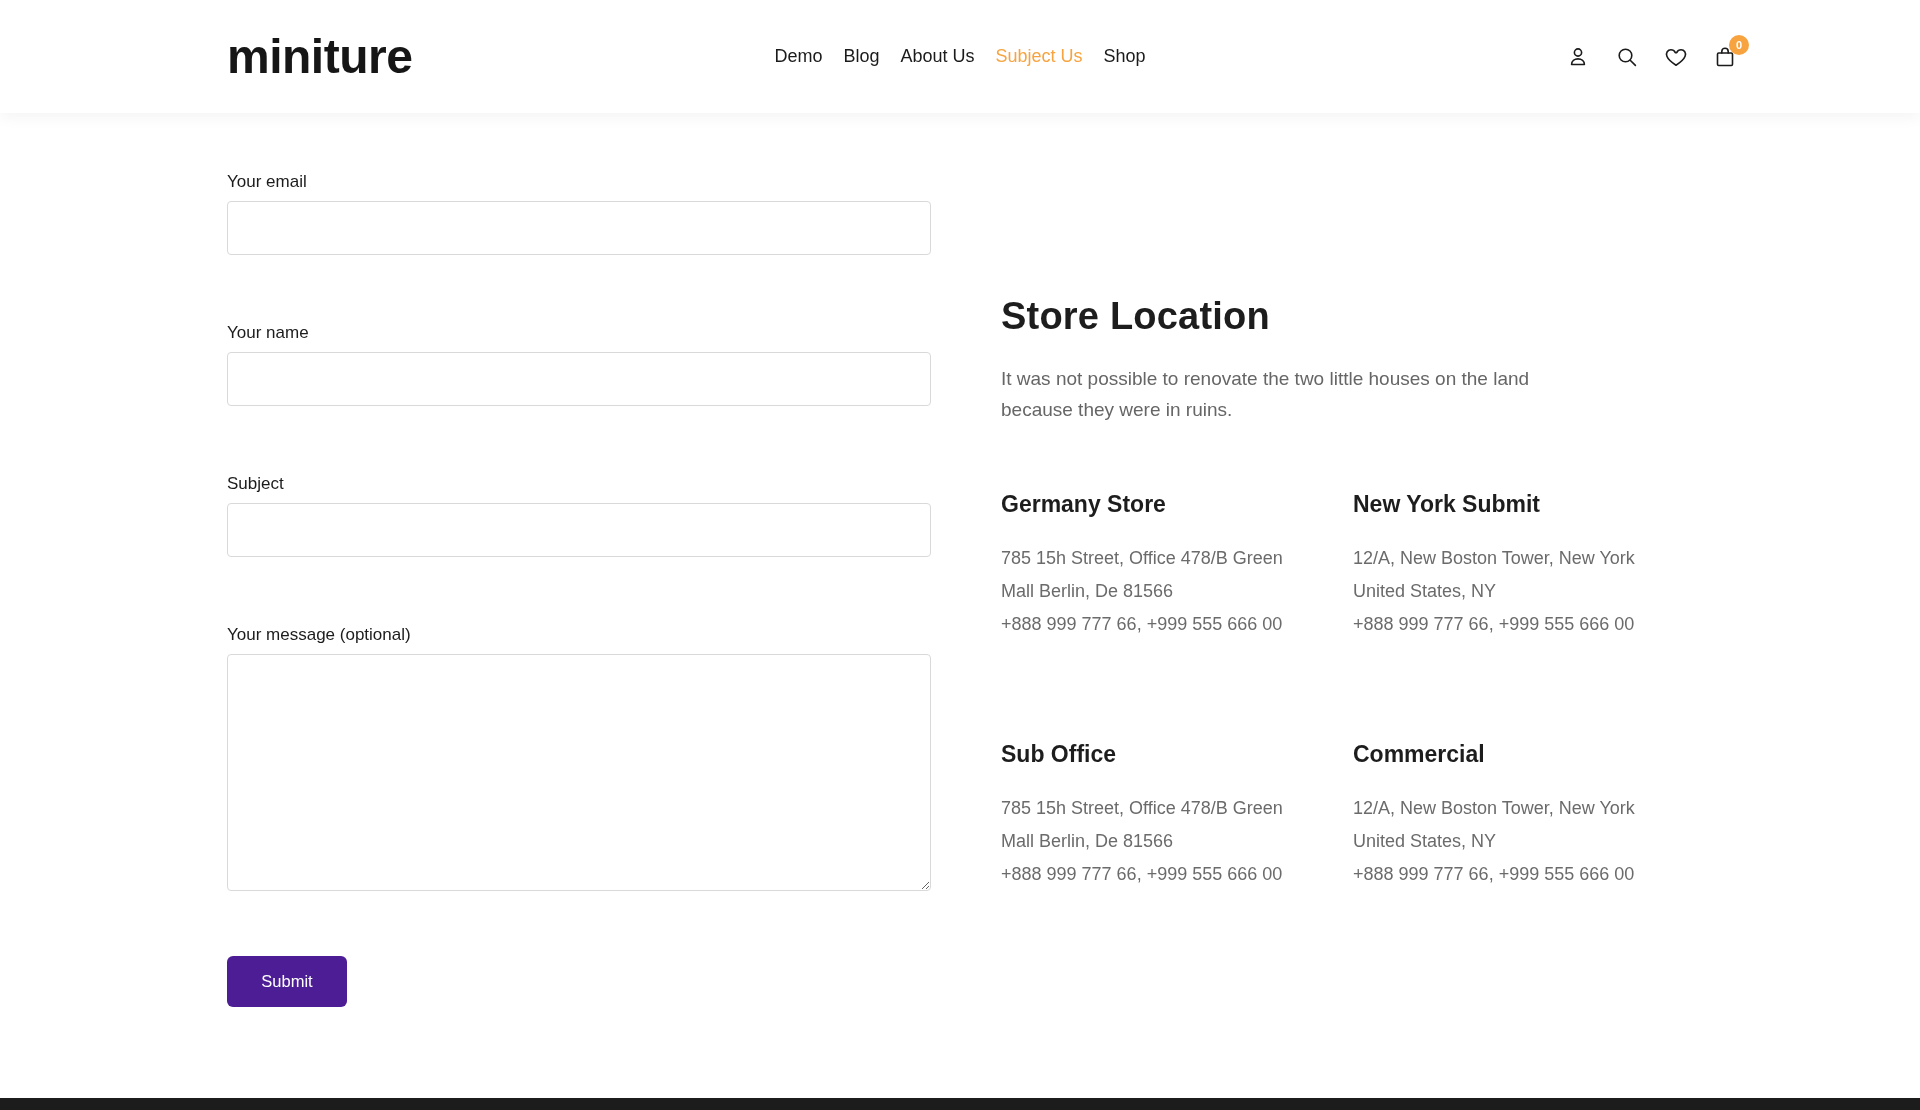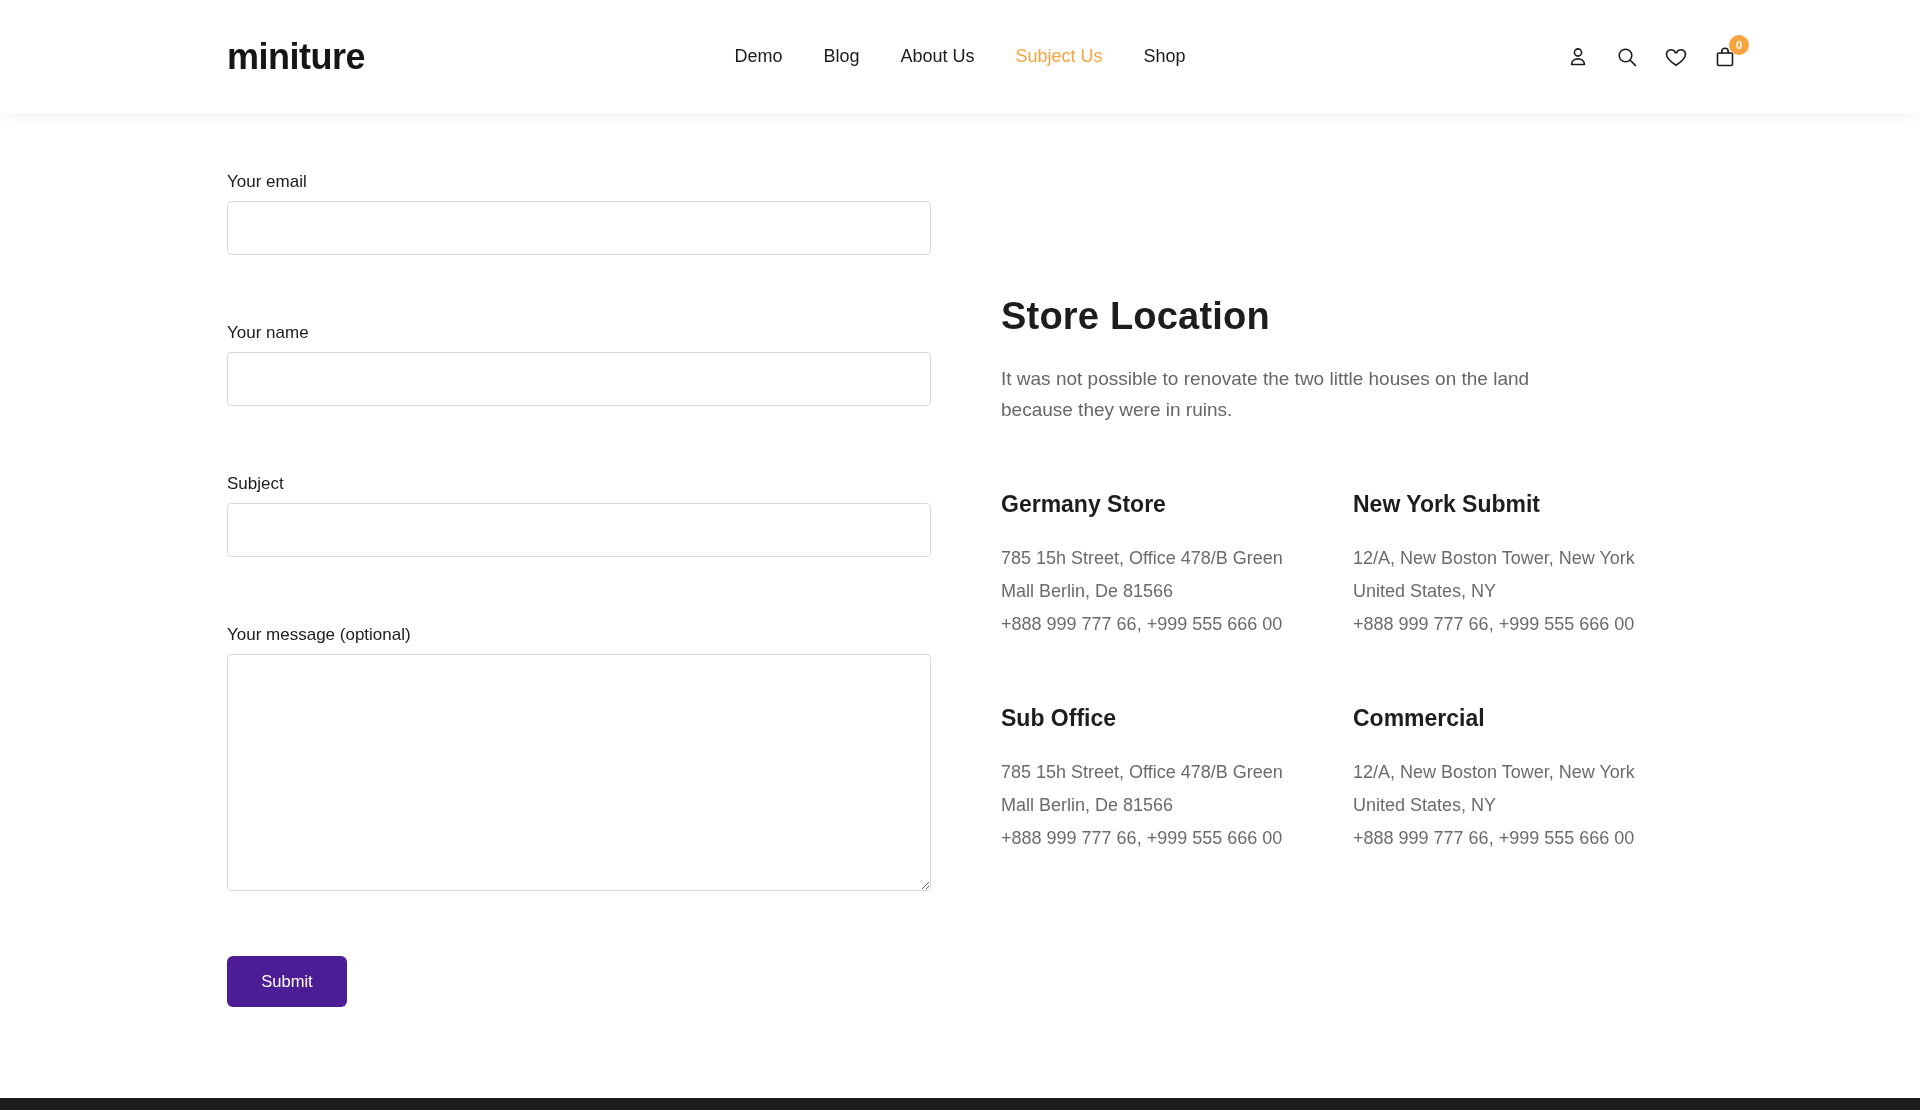--- a/index.html
+++ b/index.html
@@ -16,34 +16,34 @@
   .header {
     height:113px;
     display:flex;
     align-items:center;
     padding:0 182px 0 227px;
     position:relative;
     background:#fff;
     box-shadow:0 5px 14px rgba(0,0,0,0.045);
   }
   .logo {
-    font-size:36px;
+    font-size:48px;
     font-weight:700;
     letter-spacing:-0.5px;
     color:#161616;
     text-decoration:none;
     cursor:pointer;
   }
   .nav {
     position:absolute;
     left:50%;
     transform:translateX(-50%);
     display:flex;
     align-items:center;
-    gap:41px;
+    gap:21px;
   }
   .nav a {
     font-size:18px;
     font-weight:500;
     color:#1b1b1b;
     text-decoration:none;
     cursor:pointer;
   }
   .nav a.active { color:#f7a440; }
   .header-icons {
@@ -140,21 +140,21 @@
     margin-top:25px;
     font-size:19px;
     line-height:1.64;
     color:#666666;
     max-width:590px;
   }
   .stores {
     margin-top:66px;
     display:grid;
     grid-template-columns:352px 348px;
-    row-gap:64px;
+    row-gap:100px;
   }
   .store h3 {
     font-size:23px;
     font-weight:700;
     color:#1d1d1d;
     margin-bottom:24px;
   }
   .store p {
     font-size:18px;
     line-height:33px;

